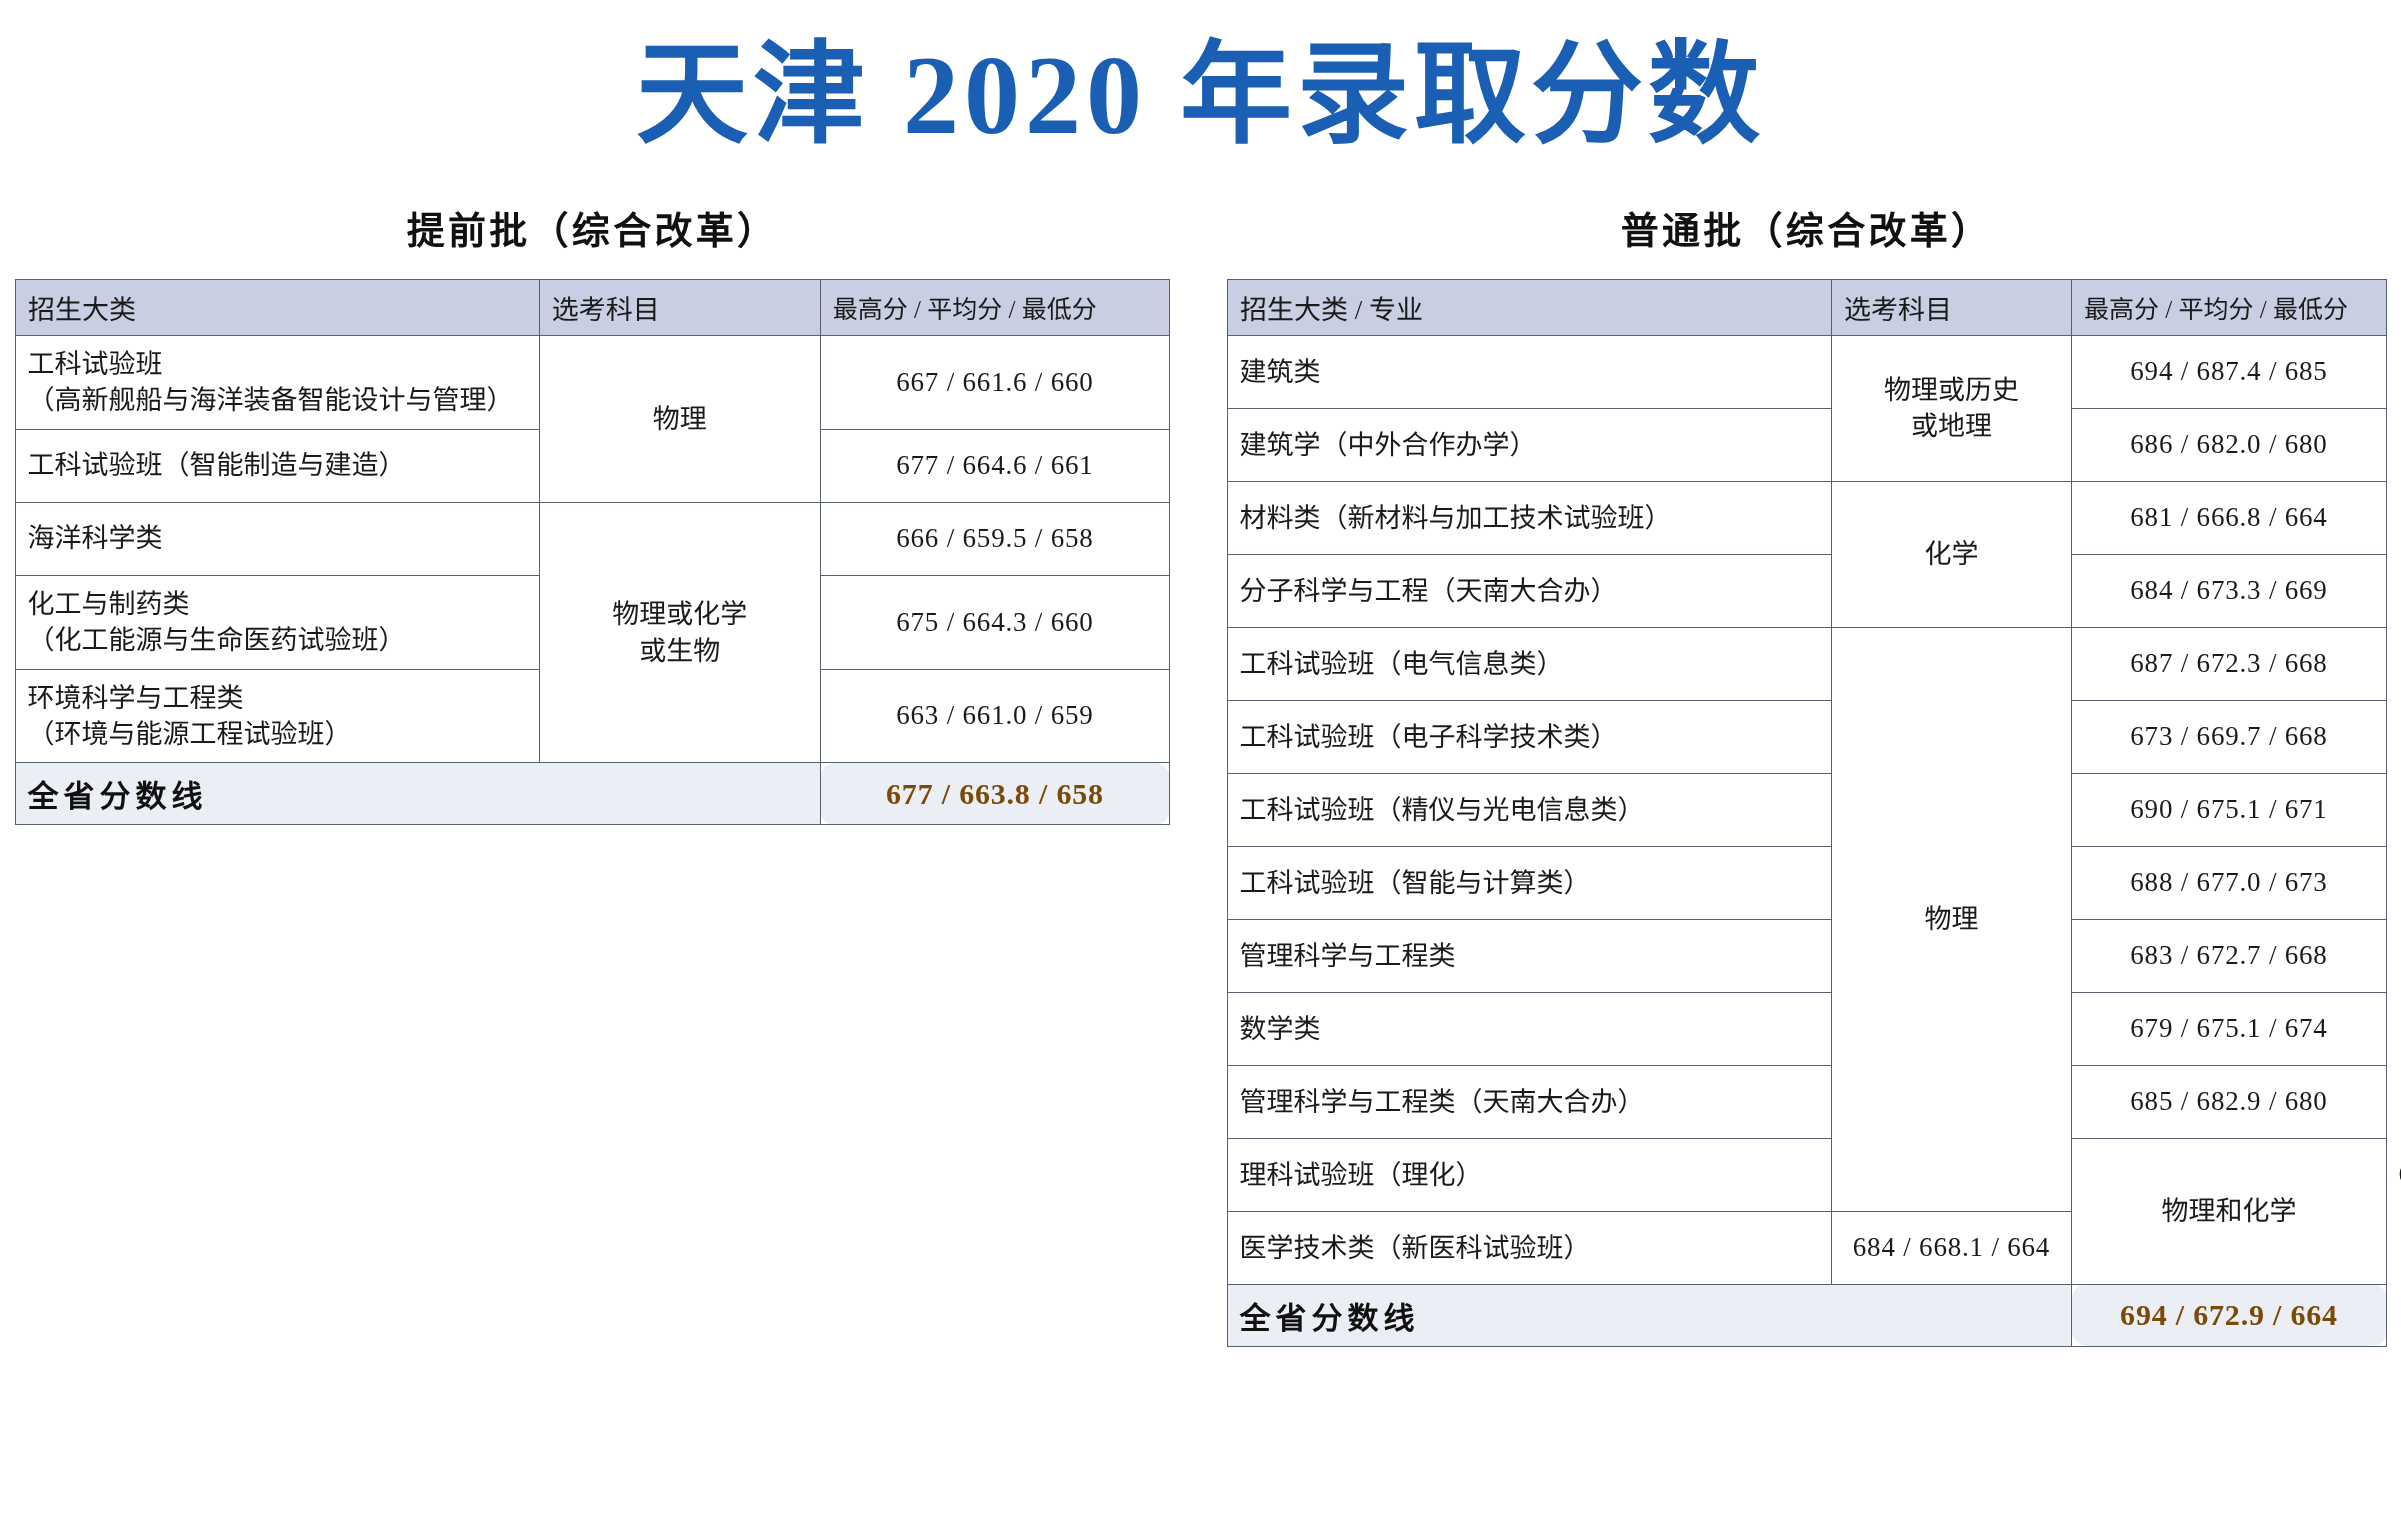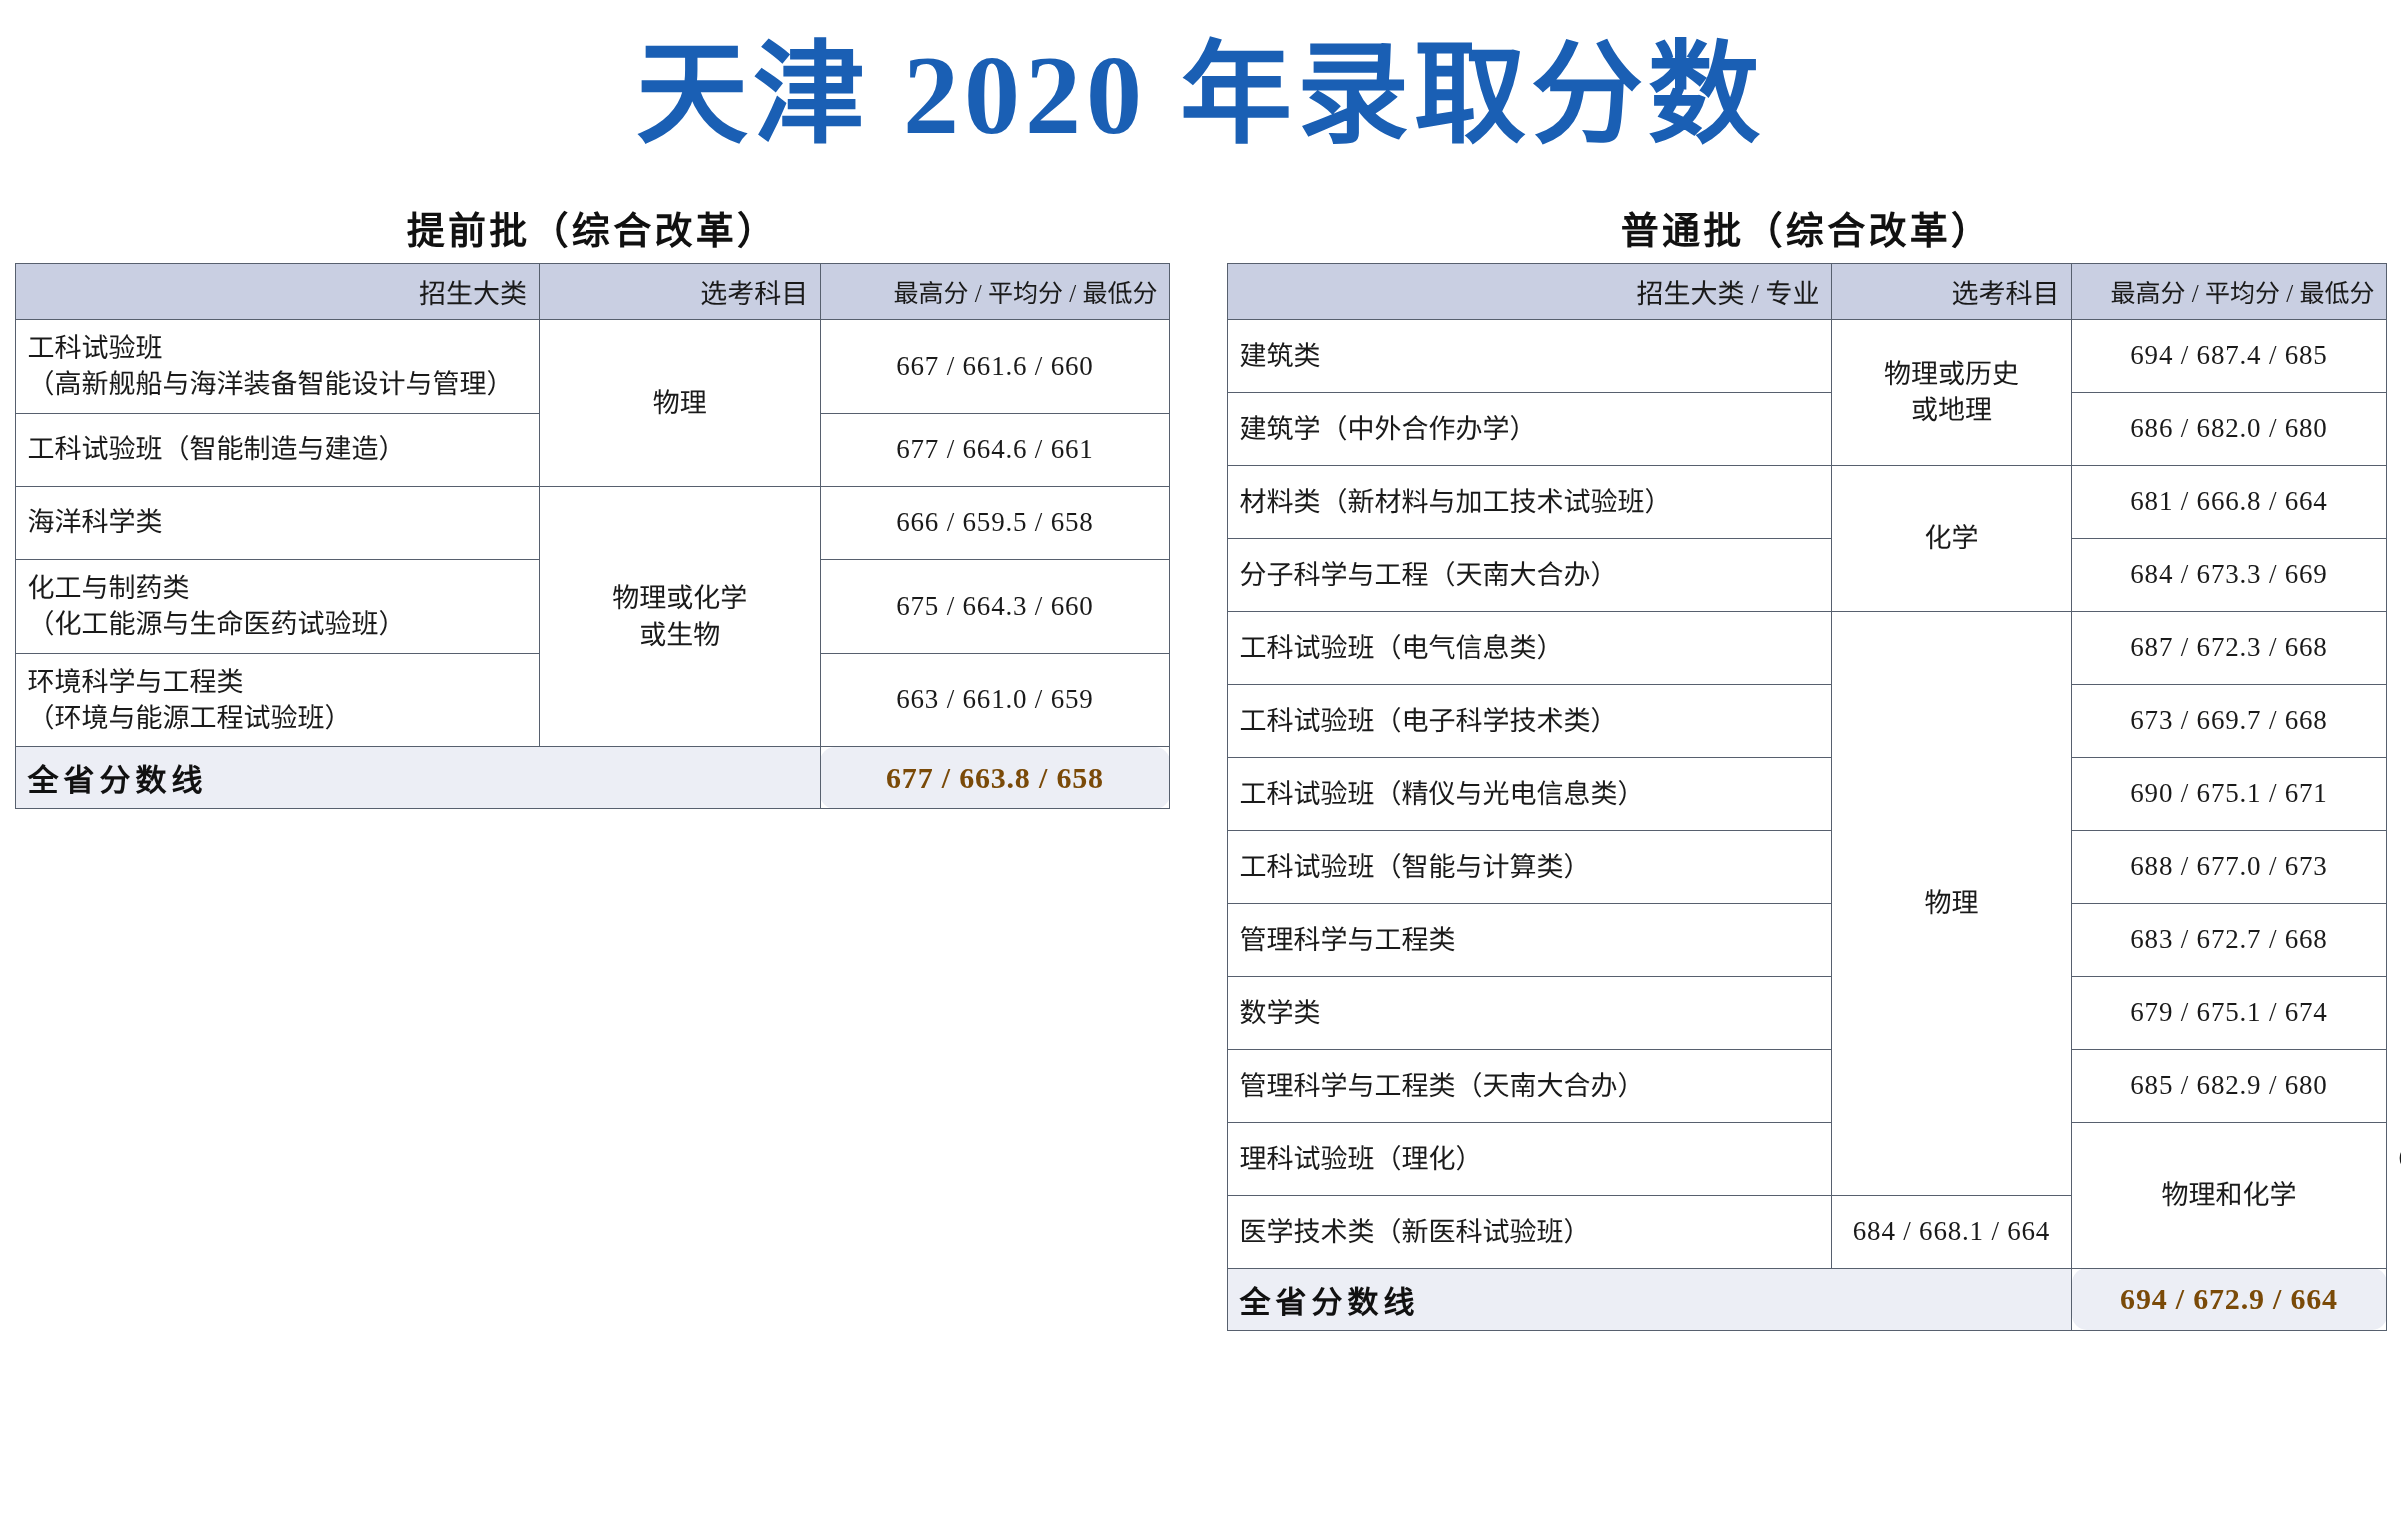--- a/index.html
+++ b/index.html
@@ -39,42 +39,42 @@
     margin-top: 40px;
   }
   .col-left { width: 1155px; }
   .col-right { width: 1159px; }
   .sec-title {
     text-align: center;
     font-weight: bold;
     font-size: 38px;
     letter-spacing: 3.3px;
     color: #111;
-    margin-bottom: 8px;
+    margin-bottom: 24px;
     font-family: "Liberation Serif", "DejaVu Serif", serif;
   }
   table {
     border-collapse: collapse;
     width: 100%;
     table-layout: fixed;
   }
   table, th, td {
     border: 1.7px solid #57606e;
   }
   th, td {
     padding: 0 11.6px;
     font-size: 27px;
     font-family: "Liberation Serif", "DejaVu Serif", serif;
     color: #1a1a1a;
     vertical-align: middle;
   }
   thead th {
     background: #c9cfe2;
     font-weight: normal;
-    text-align: right;
+    text-align: left;
     height: 55px;
     font-size: 27px;
     padding-left: 12px;
   }
   thead th.small {
     font-size: 25px;
   }
   td.name {
     text-align: left;
     line-height: 1.35;

